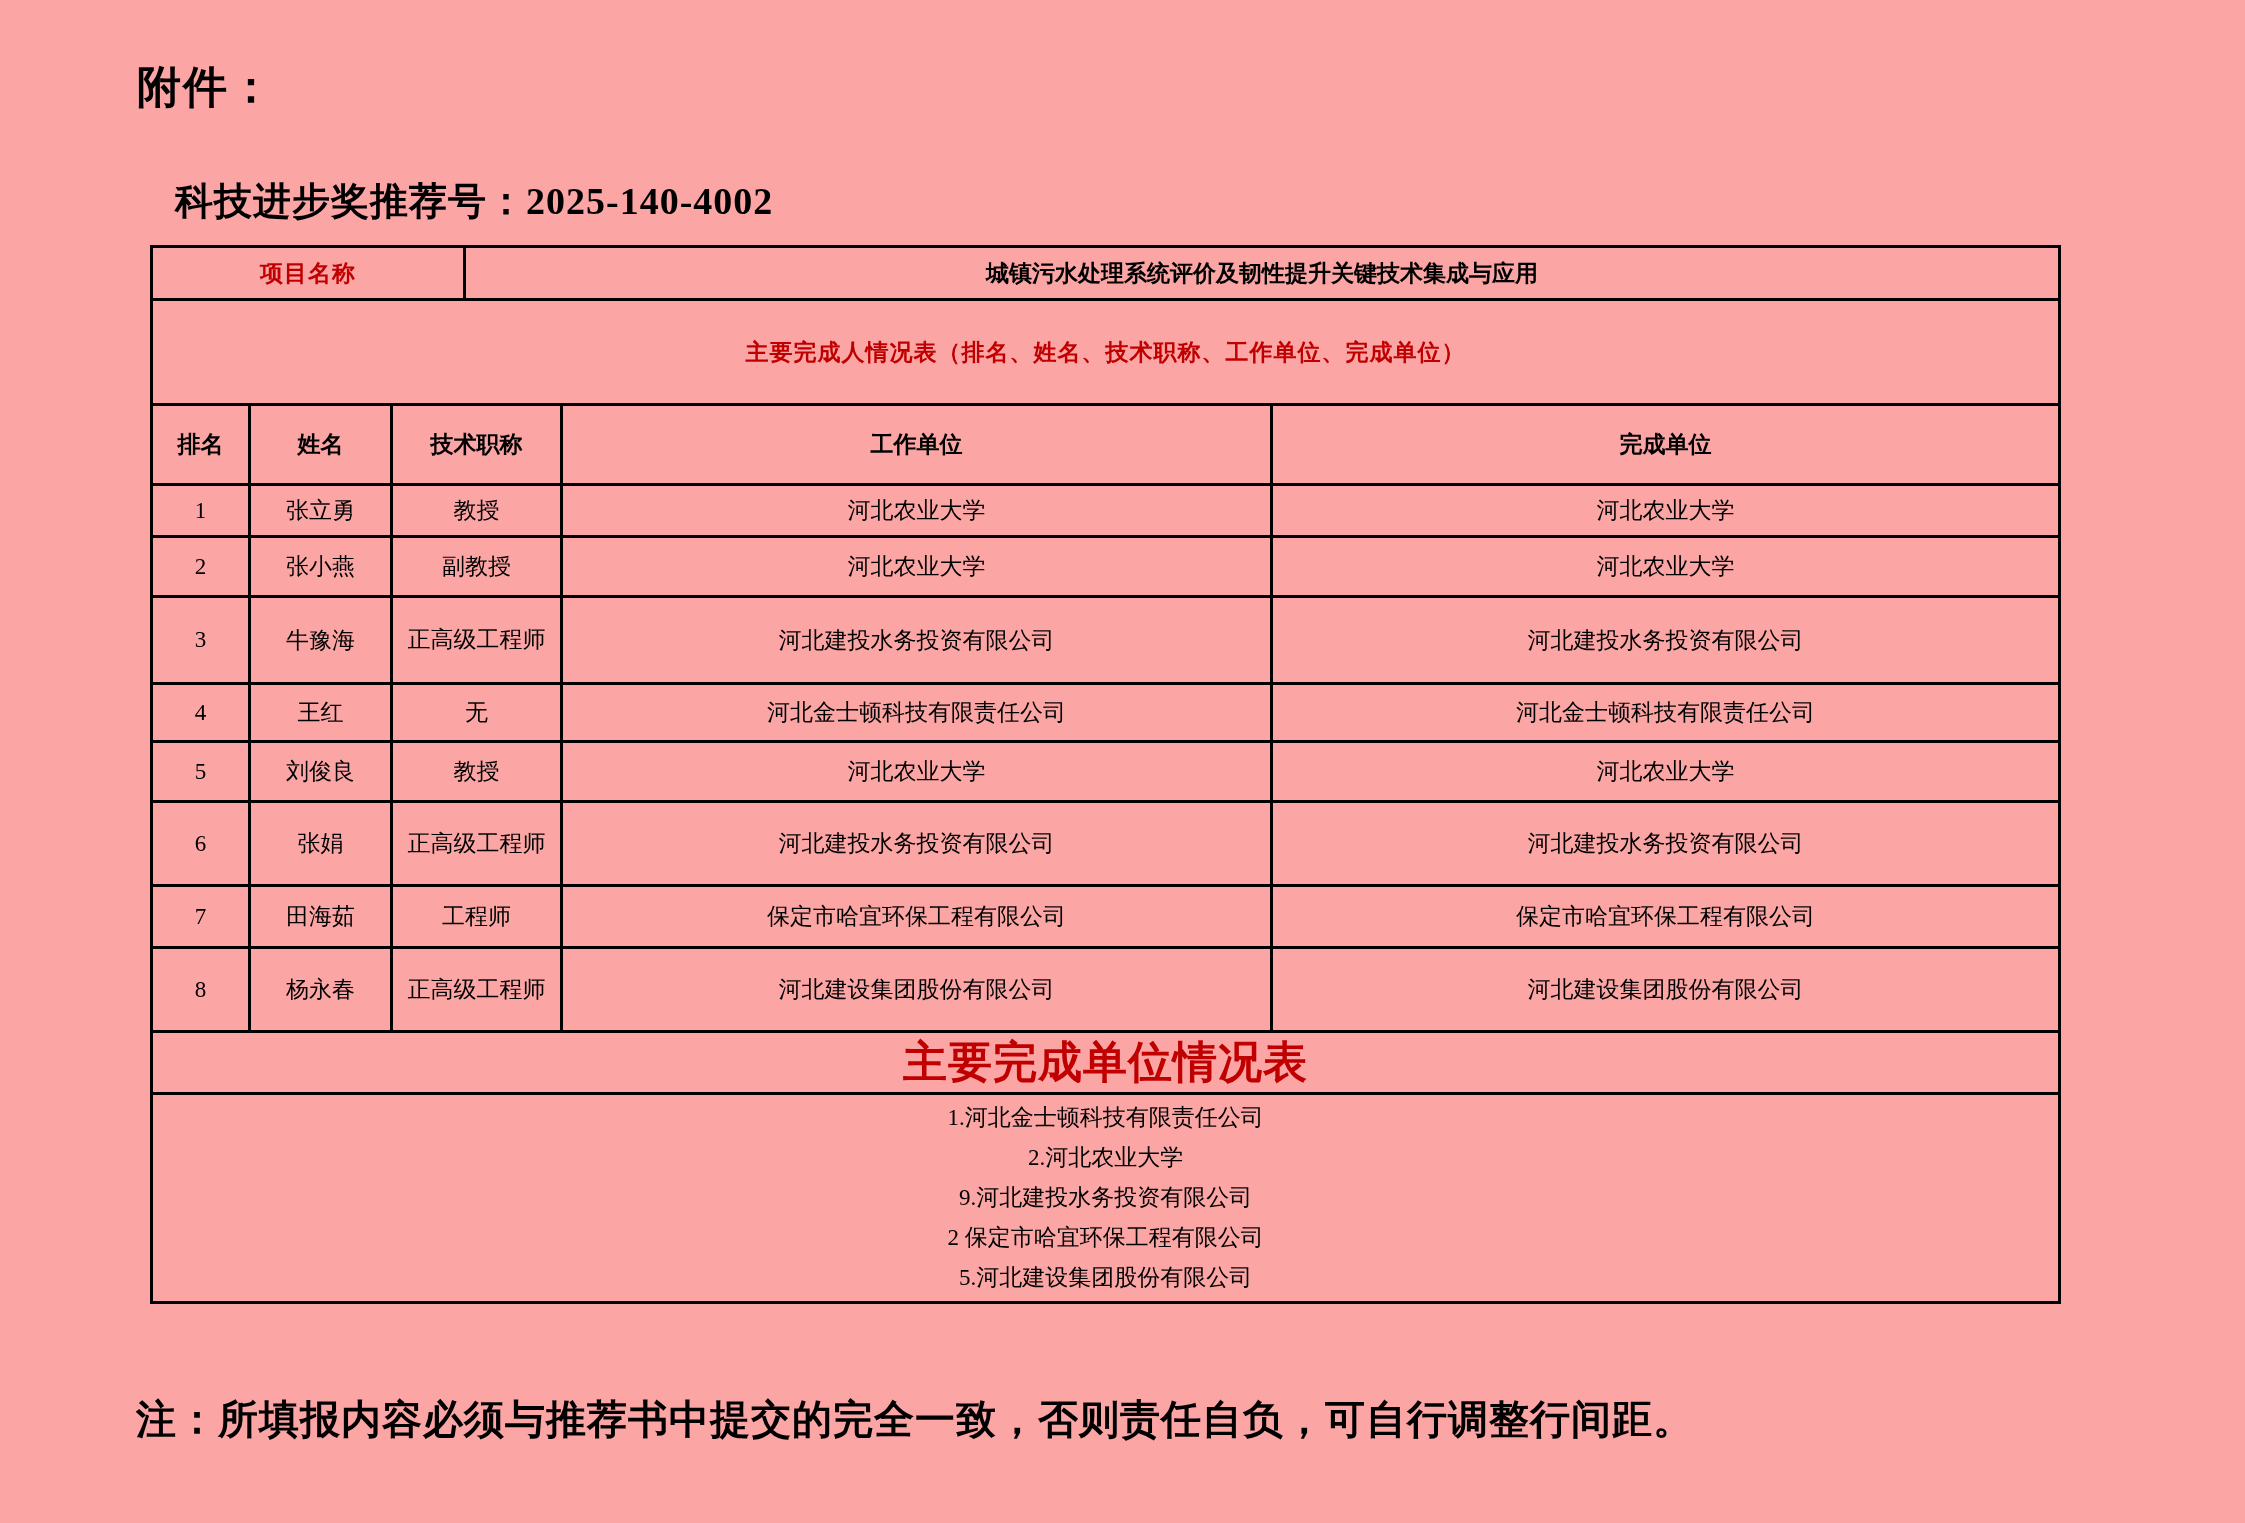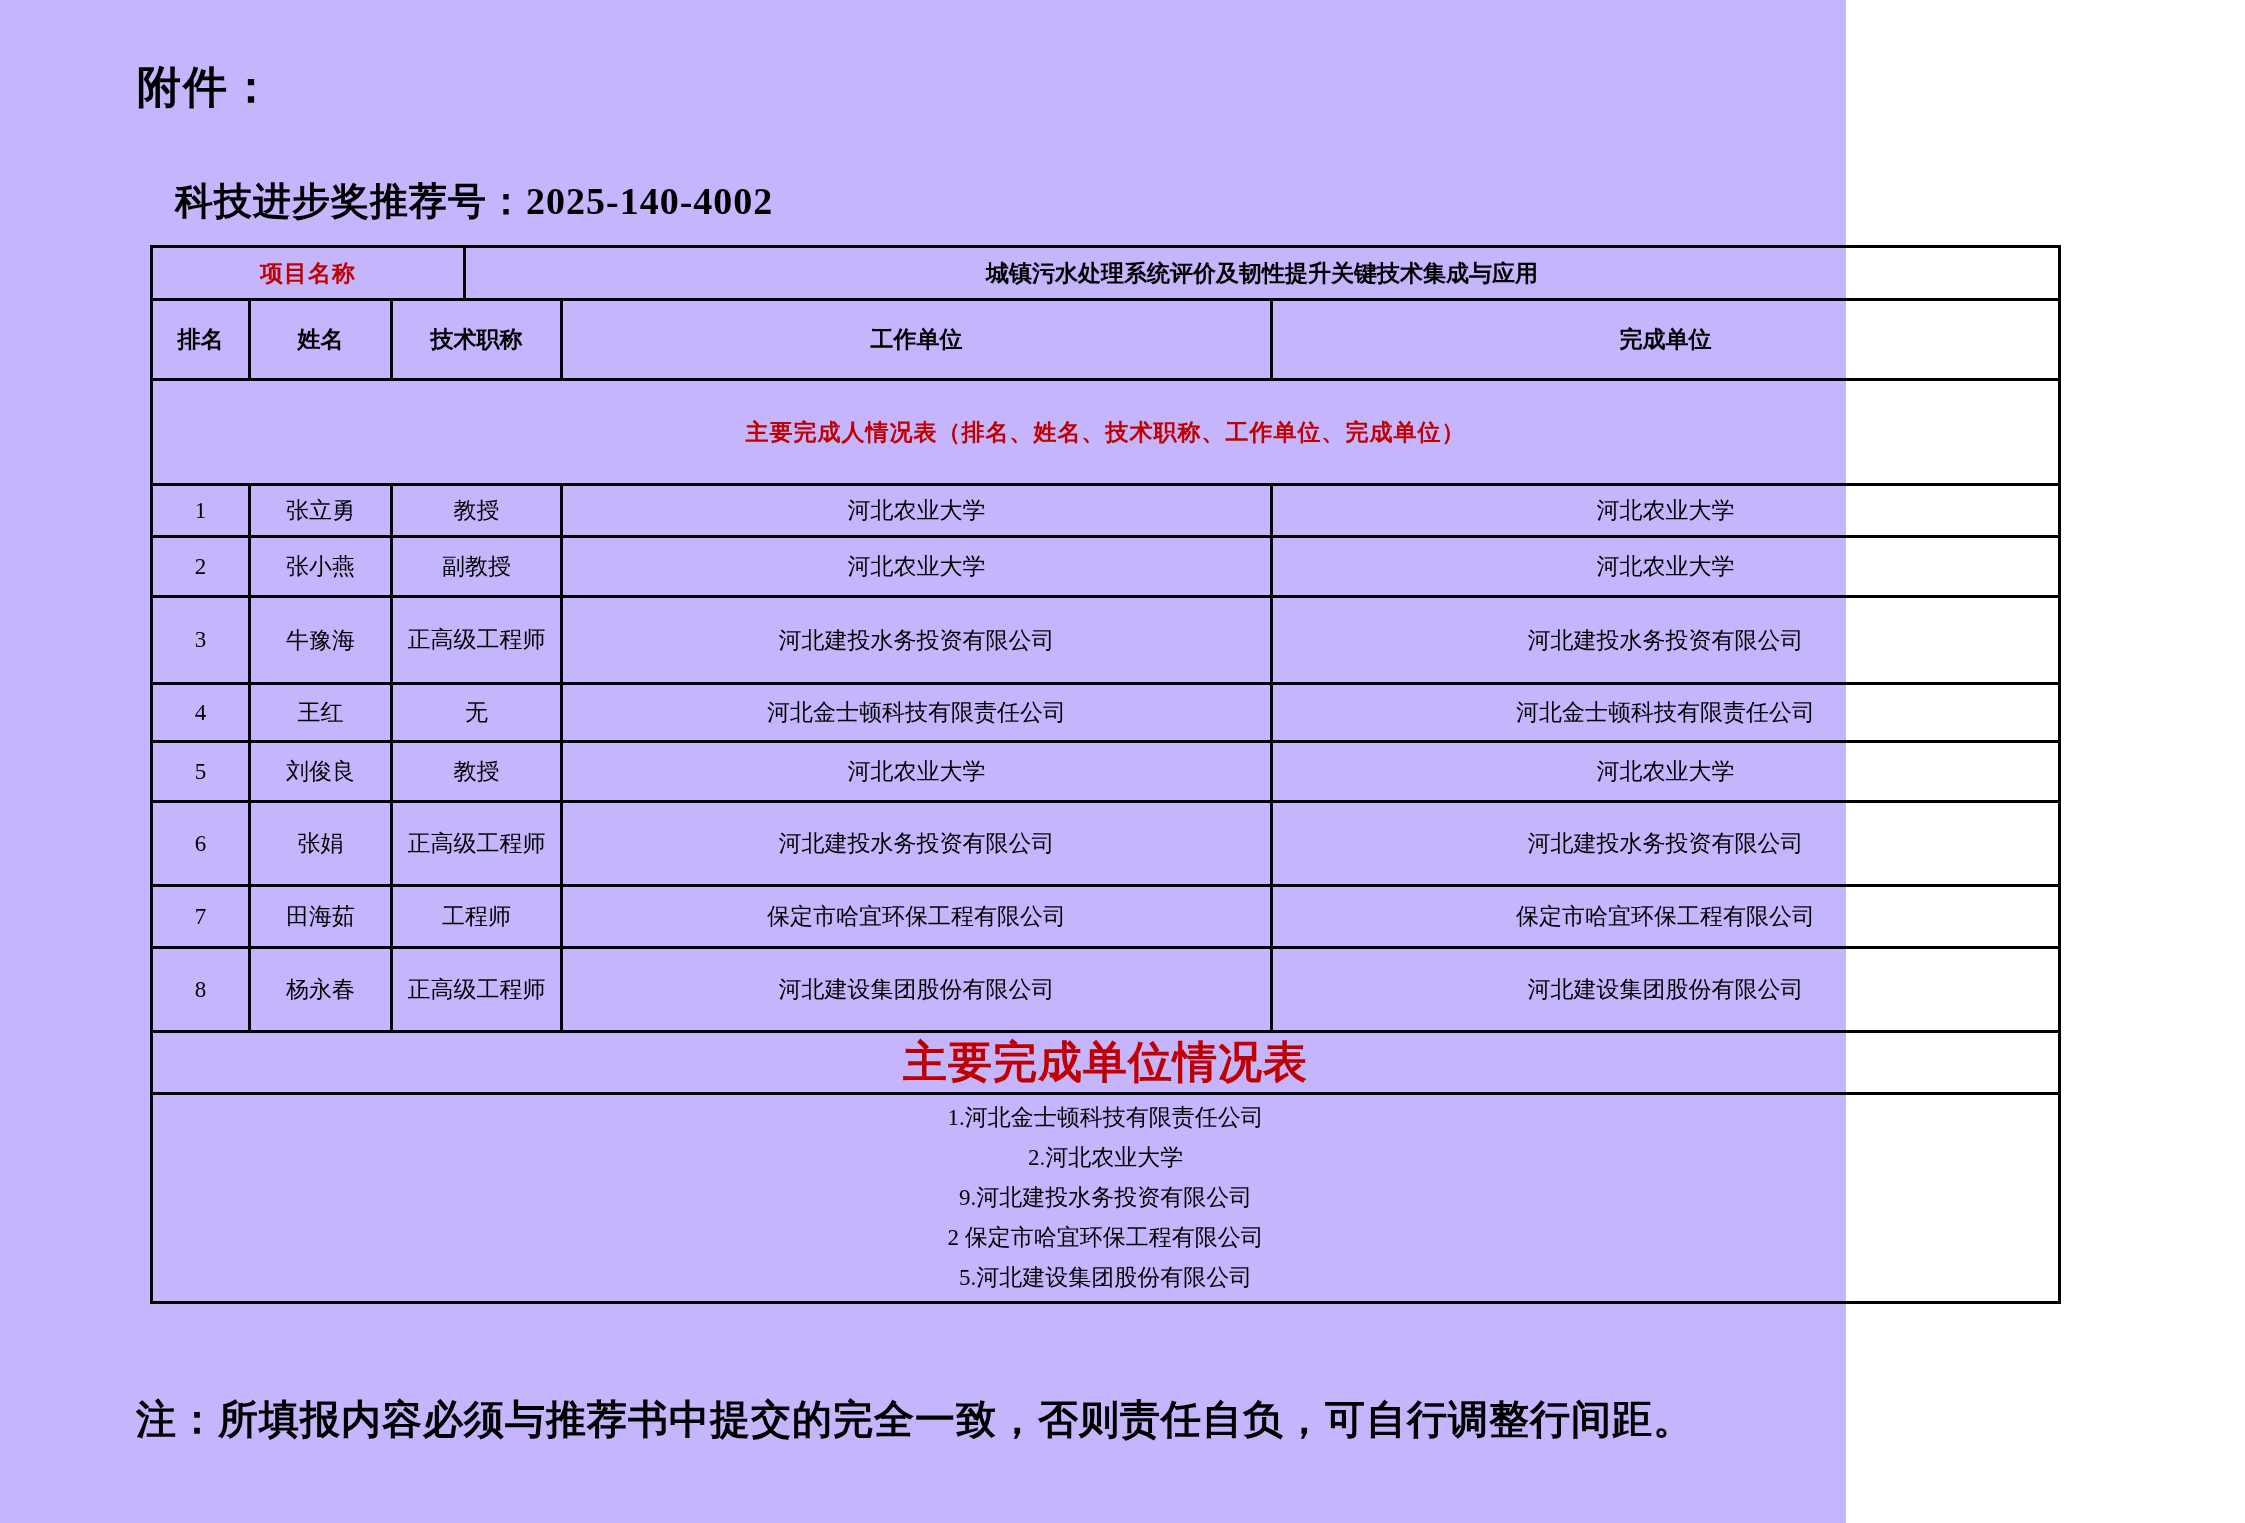--- a/index.html
+++ b/index.html
@@ -2,23 +2,23 @@
 <html><head>
 <meta charset="utf-8">
 <style>
   html, body {
     margin: 0;
     padding: 0;
     background: #ffffff;
   }
   .page {
     position: relative;
-    width: 1846px;
+    width: 2245px;
     height: 1523px;
-    background: #c4b5fd;
+    background: #fca5a5;
     font-family: "Liberation Serif", "DejaVu Serif", serif;
     color: #000000;
   }
   .attachment-label {
     position: absolute;
     left: 137px;
     top: 58px;
     font-size: 44px;
     font-weight: bold;
     font-family: "Liberation Sans", "DejaVu Sans", sans-serif;
@@ -109,30 +109,30 @@
       <col style="width:788px">
     </colgroup>
 
     <tbody>
         <tr style="height:53px">
       <td colspan="3" class="red-label">项目名称</td>
       <td colspan="3" class="top-value">城镇污水处理系统评价及韧性提升关键技术集成与应用</td>
     </tr>
 
 
+    <tr style="height:105px">
+      <td colspan="6" class="banner">主要完成人情况表（排名、姓名、技术职称、工作单位、完成单位）</td>
+    </tr>
+
     <tr style="height:80px">
       <td class="col-header">排名</td>
       <td class="col-header">姓名</td>
       <td colspan="2" class="col-header title-cell">技术职称</td>
       <td class="col-header">工作单位</td>
       <td class="col-header">完成单位</td>
-    </tr>
-
-    <tr style="height:105px">
-      <td colspan="6" class="banner">主要完成人情况表（排名、姓名、技术职称、工作单位、完成单位）</td>
     </tr>
 
     <tr style="height:52px">
       <td>1</td>
       <td>张立勇</td>
       <td colspan="2" class="title-cell">教授</td>
       <td>河北农业大学</td>
       <td>河北农业大学</td>
     </tr>
 

